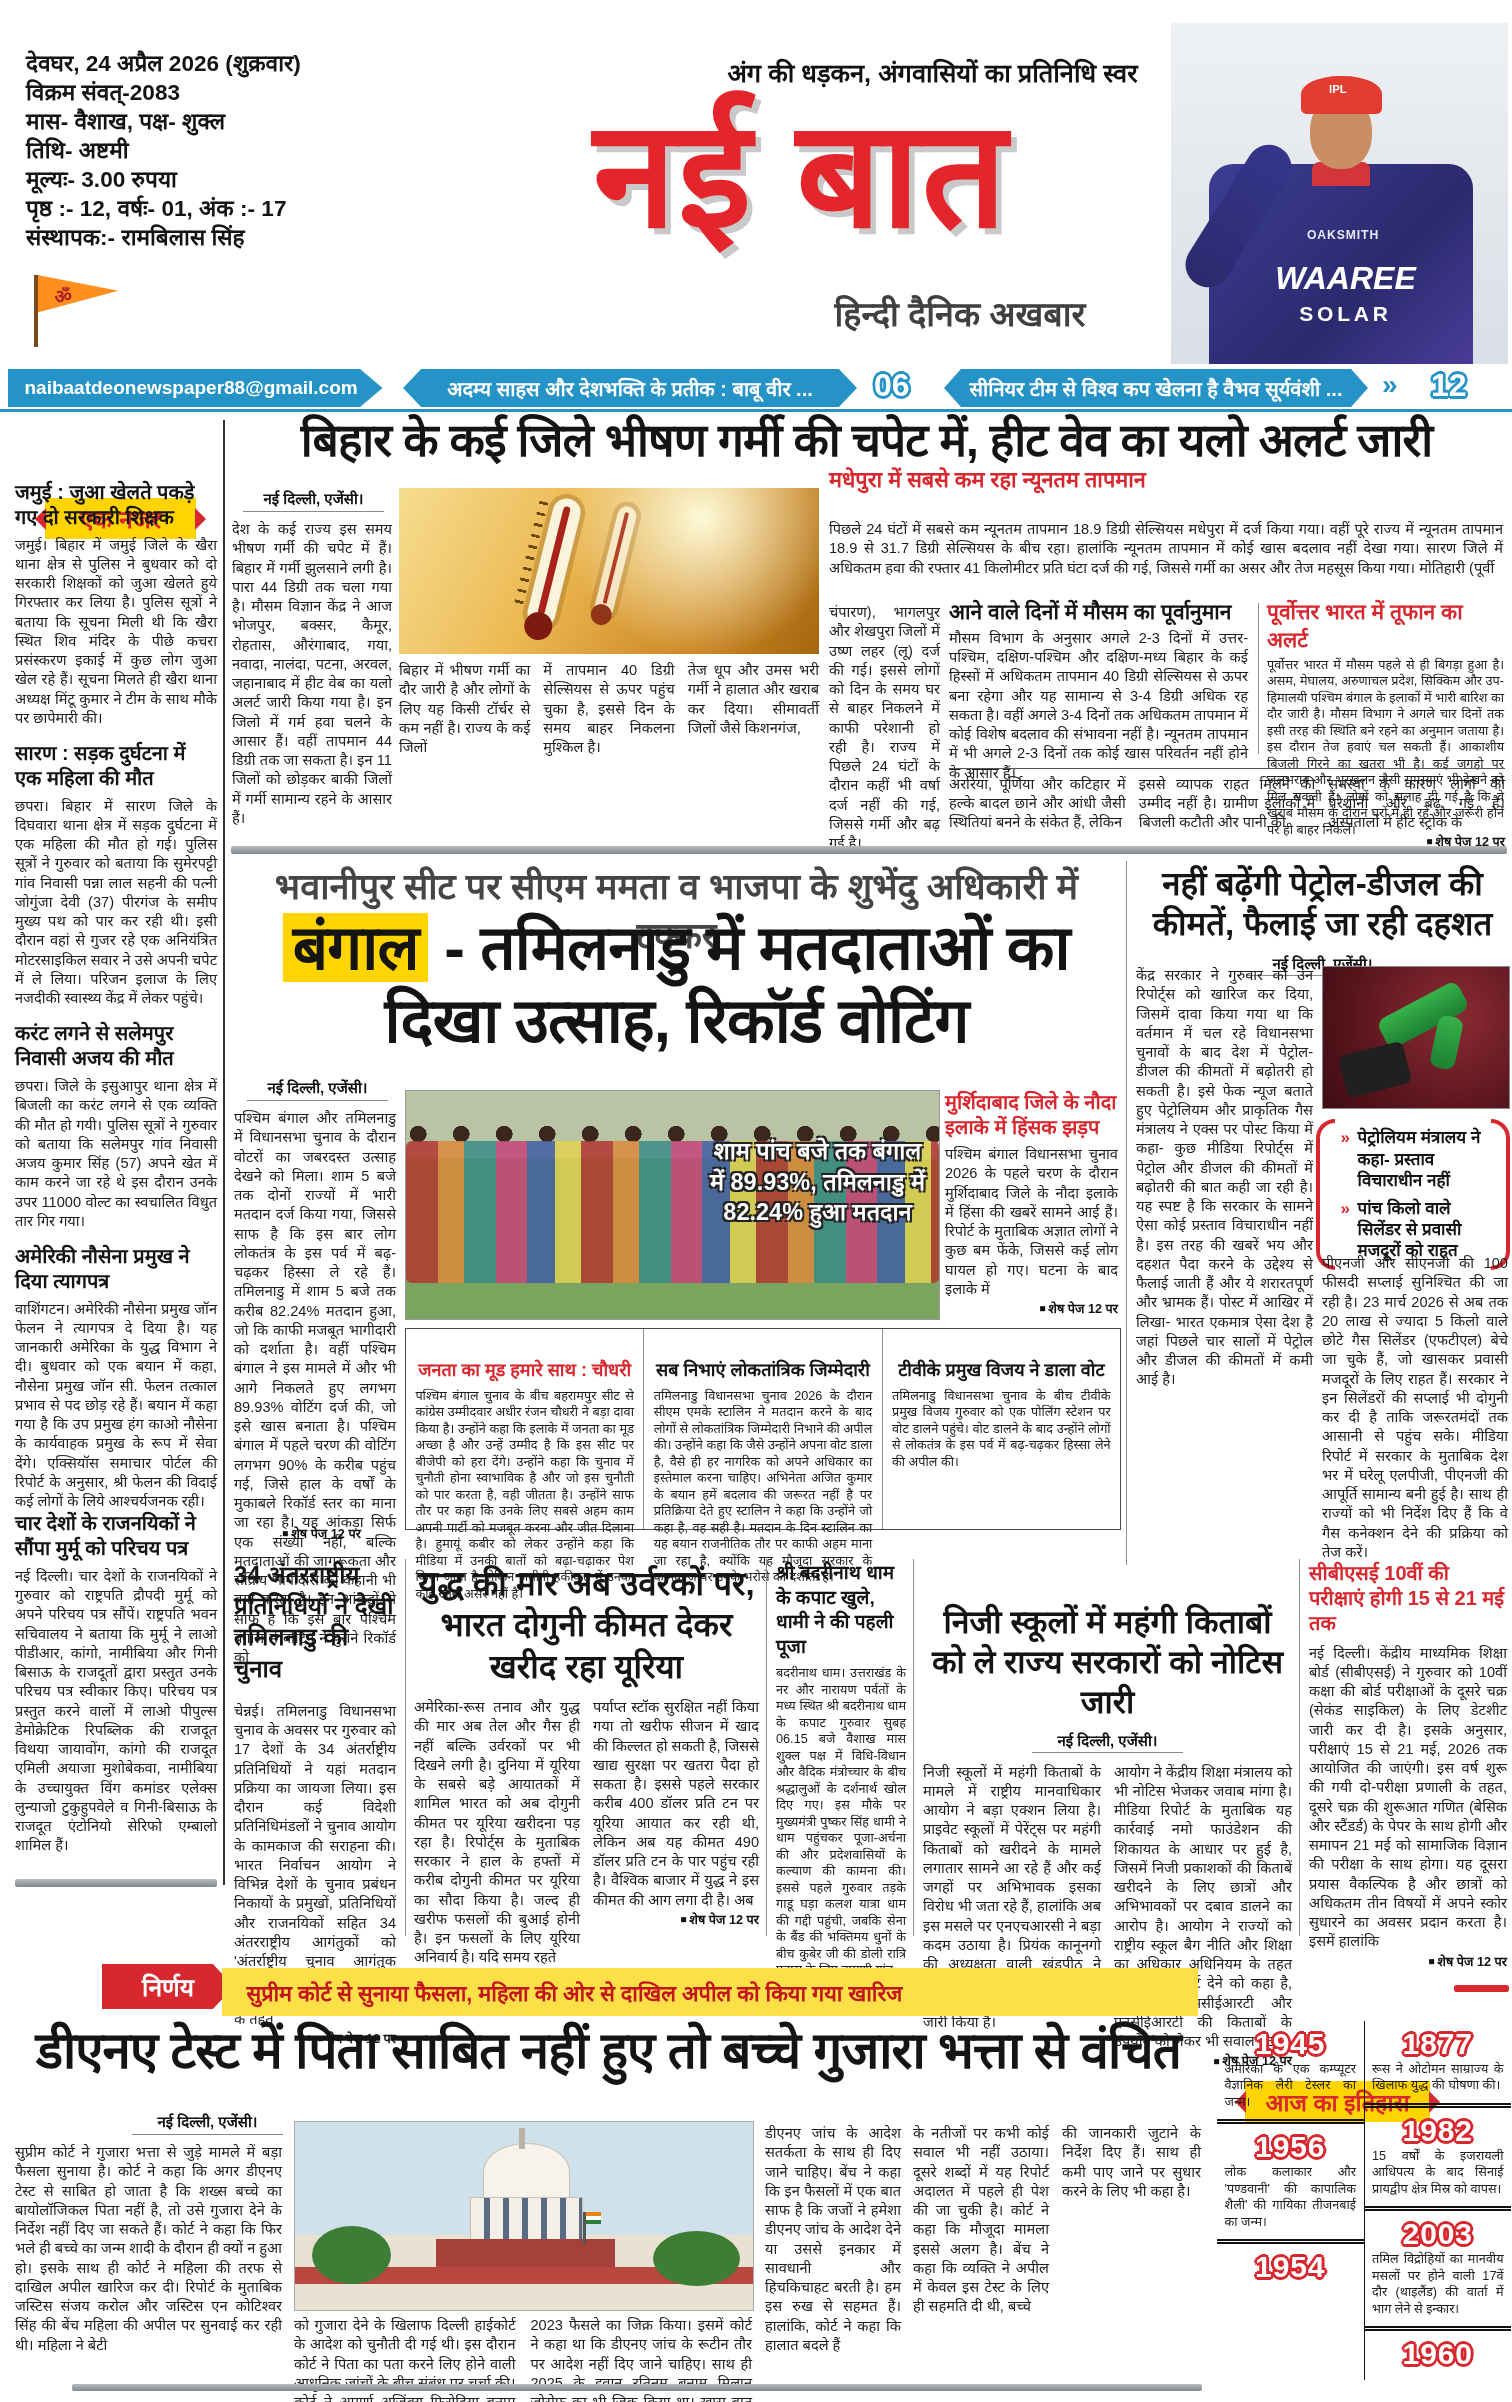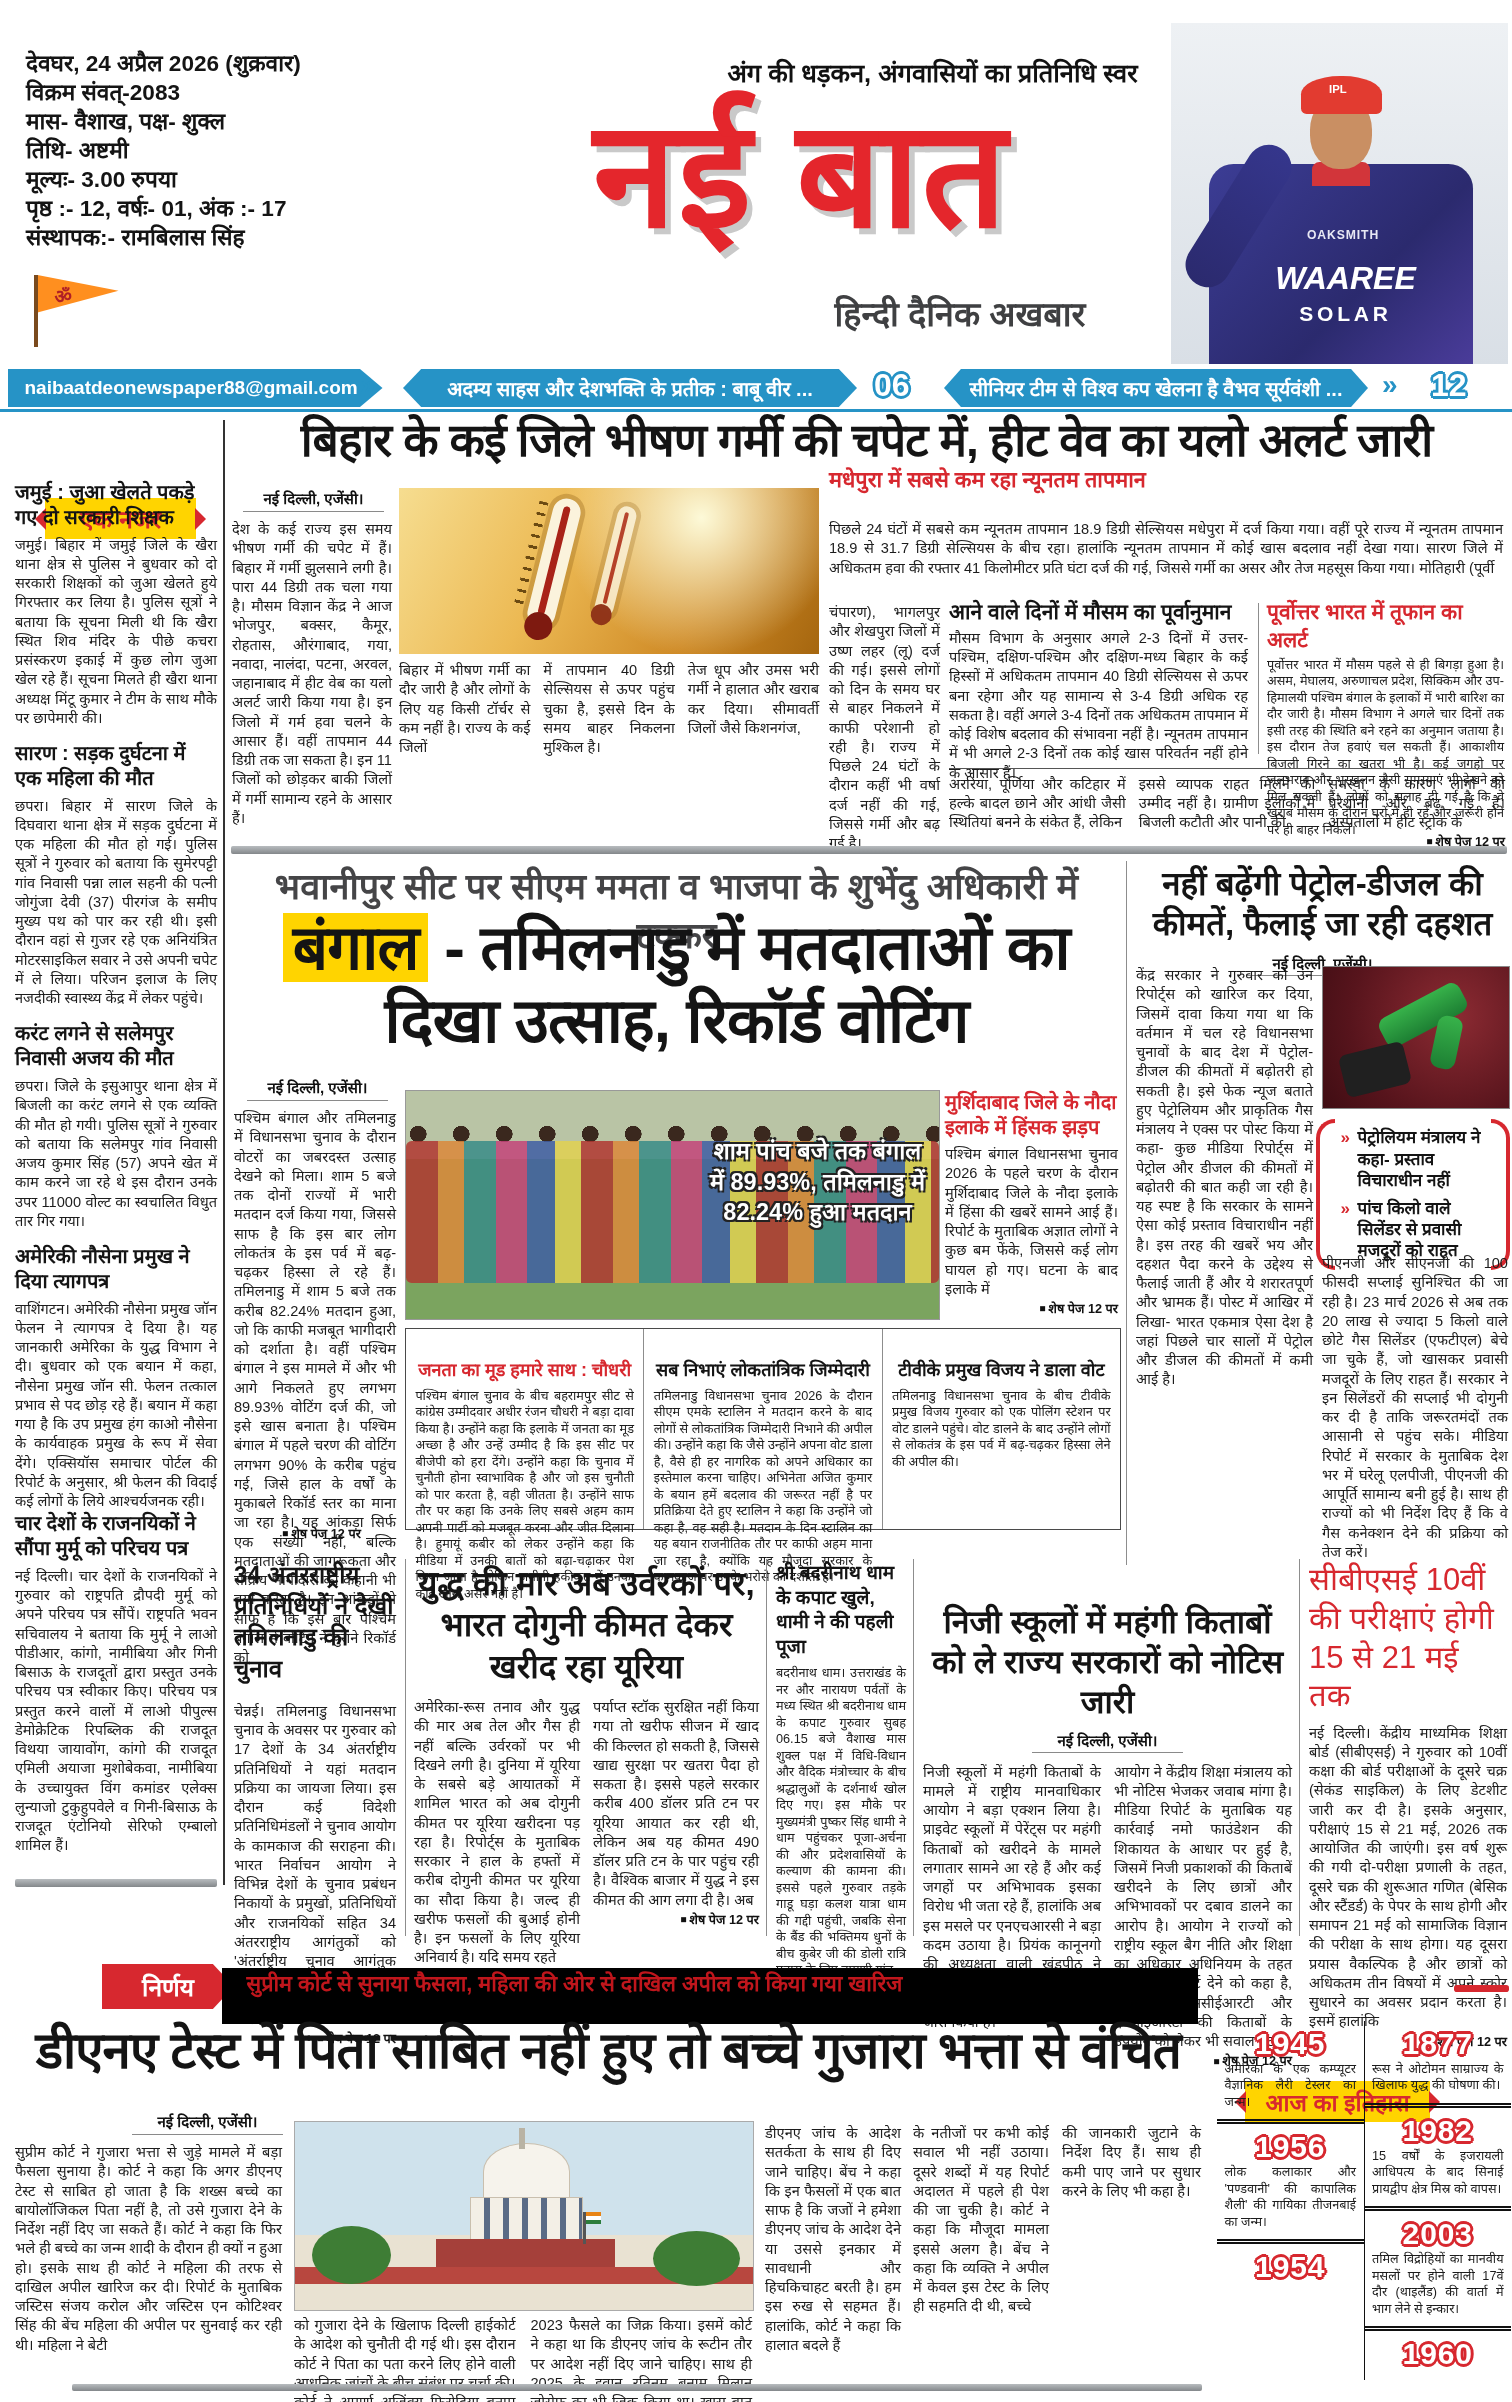--- a/index.html
+++ b/index.html
@@ -301,28 +301,28 @@
       <p class="body-txt jt" style="flex:1">निजी स्कूलों में महंगी किताबों के मामले में राष्ट्रीय मानवाधिकार आयोग ने बड़ा एक्शन लिया है। प्राइवेट स्कूलों में पेरेंट्स पर महंगी किताबों को खरीदने के मामले लगातार सामने आ रहे हैं और कई जगहों पर अभिभावक इसका विरोध भी जता रहे हैं, हालांकि अब इस मसले पर एनएचआरसी ने बड़ा कदम उठाया है। प्रियंक कानूनगो की अध्यक्षता वाली खंडपीठ ने निजी स्कूलों में महंगी किताबों को लेकर राज्य सरकारों को नोटिस जारी किया है।</p>
       <div style="flex:1">
         <p class="body-txt jt">आयोग ने केंद्रीय शिक्षा मंत्रालय को भी नोटिस भेजकर जवाब मांगा है। मीडिया रिपोर्ट के मुताबिक यह कार्रवाई नमो फाउंडेशन की शिकायत के आधार पर हुई है, जिसमें निजी प्रकाशकों की किताबें खरीदने के लिए छात्रों और अभिभावकों पर दबाव डालने का आरोप है। आयोग ने राज्यों को राष्ट्रीय स्कूल बैग नीति और शिक्षा का अधिकार अधिनियम के तहत पालन पर रिपोर्ट देने को कहा है, साथ ही एससीईआरटी और एनसीईआरटी की किताबों के उपयोग को लेकर भी सवाल उठाए</p>
         <div class="more">शेष पेज 12 पर</div>
       </div>
     </div>
   </div>
   <div class="vrule" style="left:1299px;top:1559px;height:377px"></div>
 
   <div class="abs" style="left:1309px;top:1561px;width:198px">
-    <h3 class="red" style="font-size:31px;font-weight:400;line-height:1.25;margin-bottom:7.5px">सीबीएसई 10वीं की परीक्षाएं होगी 15 से 21 मई तक</h3>
+    <h3 class="red" style="font-size:20px;font-weight:700;line-height:1.25;margin-bottom:7.5px">सीबीएसई 10वीं की परीक्षाएं होगी 15 से 21 मई तक</h3>
     <p class="body-txt jt">नई दिल्ली। केंद्रीय माध्यमिक शिक्षा बोर्ड (सीबीएसई) ने गुरुवार को 10वीं कक्षा की बोर्ड परीक्षाओं के दूसरे चक्र (सेकंड साइकिल) के लिए डेटशीट जारी कर दी है। इसके अनुसार, परीक्षाएं 15 से 21 मई, 2026 तक आयोजित की जाएंगी। इस वर्ष शुरू की गयी दो-परीक्षा प्रणाली के तहत, दूसरे चक्र की शुरूआत गणित (बेसिक और स्टैंडर्ड) के पेपर के साथ होगी और समापन 21 मई को सामाजिक विज्ञान की परीक्षा के साथ होगा। यह दूसरा प्रयास वैकल्पिक है और छात्रों को अधिकतम तीन विषयों में अपने स्कोर सुधारने का अवसर प्रदान करता है। इसमें हालांकि</p>
     <div class="more">शेष पेज 12 पर</div>
   </div>
 
   <div class="abs" style="left:102px;top:1964px;width:132px;height:45px;background:#d7282f;color:#fff;font-size:24.5px;font-weight:800;
        display:flex;align-items:center;justify-content:center;clip-path:polygon(0 0,84% 0,100% 50%,84% 100%,0 100%)">निर्णय</div>
-  <div class="abs" style="left:222px;top:1968px;width:951px;height:56px;background:#000000;display:flex;align-items:flex-start;padding-left:24.5px">
+  <div class="abs" style="left:222px;top:1968px;width:951px;height:48px;background:#fde047;display:flex;align-items:center;padding-left:24.5px">
     <span style="color:#c0161c;font-size:21.7px;font-weight:800">सुप्रीम कोर्ट से सुनाया फैसला, महिला की ओर से दाखिल अपील को किया गया खारिज</span>
   </div>
 
   <h2 class="abs" style="left:11.3px;top:2013px;width:1194px;font-size:51px;font-weight:800;text-align:center;letter-spacing:-0.9px">डीएनए टेस्ट में पिता साबित नहीं हुए तो बच्चे गुजारा भत्ता से वंचित</h2>
 
   <div class="abs byline" style="left:132px;top:2111px;width:151px">नई दिल्ली, एजेंसी।</div>
   <div class="abs body-txt jt" style="left:15px;top:2143px;width:267px">सुप्रीम कोर्ट ने गुजारा भत्ता से जुड़े मामले में बड़ा फैसला सुनाया है। कोर्ट ने कहा कि अगर डीएनए टेस्ट से साबित हो जाता है कि शख्स बच्चे का बायोलॉजिकल पिता नहीं है, तो उसे गुजारा देने के निर्देश नहीं दिए जा सकते हैं। कोर्ट ने कहा कि फिर भले ही बच्चे का जन्म शादी के दौरान ही क्यों न हुआ हो। इसके साथ ही कोर्ट ने महिला की तरफ से दाखिल अपील खारिज कर दी। रिपोर्ट के मुताबिक जस्टिस संजय करोल और जस्टिस एन कोटिश्वर सिंह की बेंच महिला की अपील पर सुनवाई कर रही थी। महिला ने बेटी</div>
 
   <div class="abs sc-photo" style="left:294px;top:2121px;width:458px;height:188px;border:0.9px solid #aaa">
     <div class="sc-dome" style="left:188px;top:21px;width:85px;height:56px"></div>

